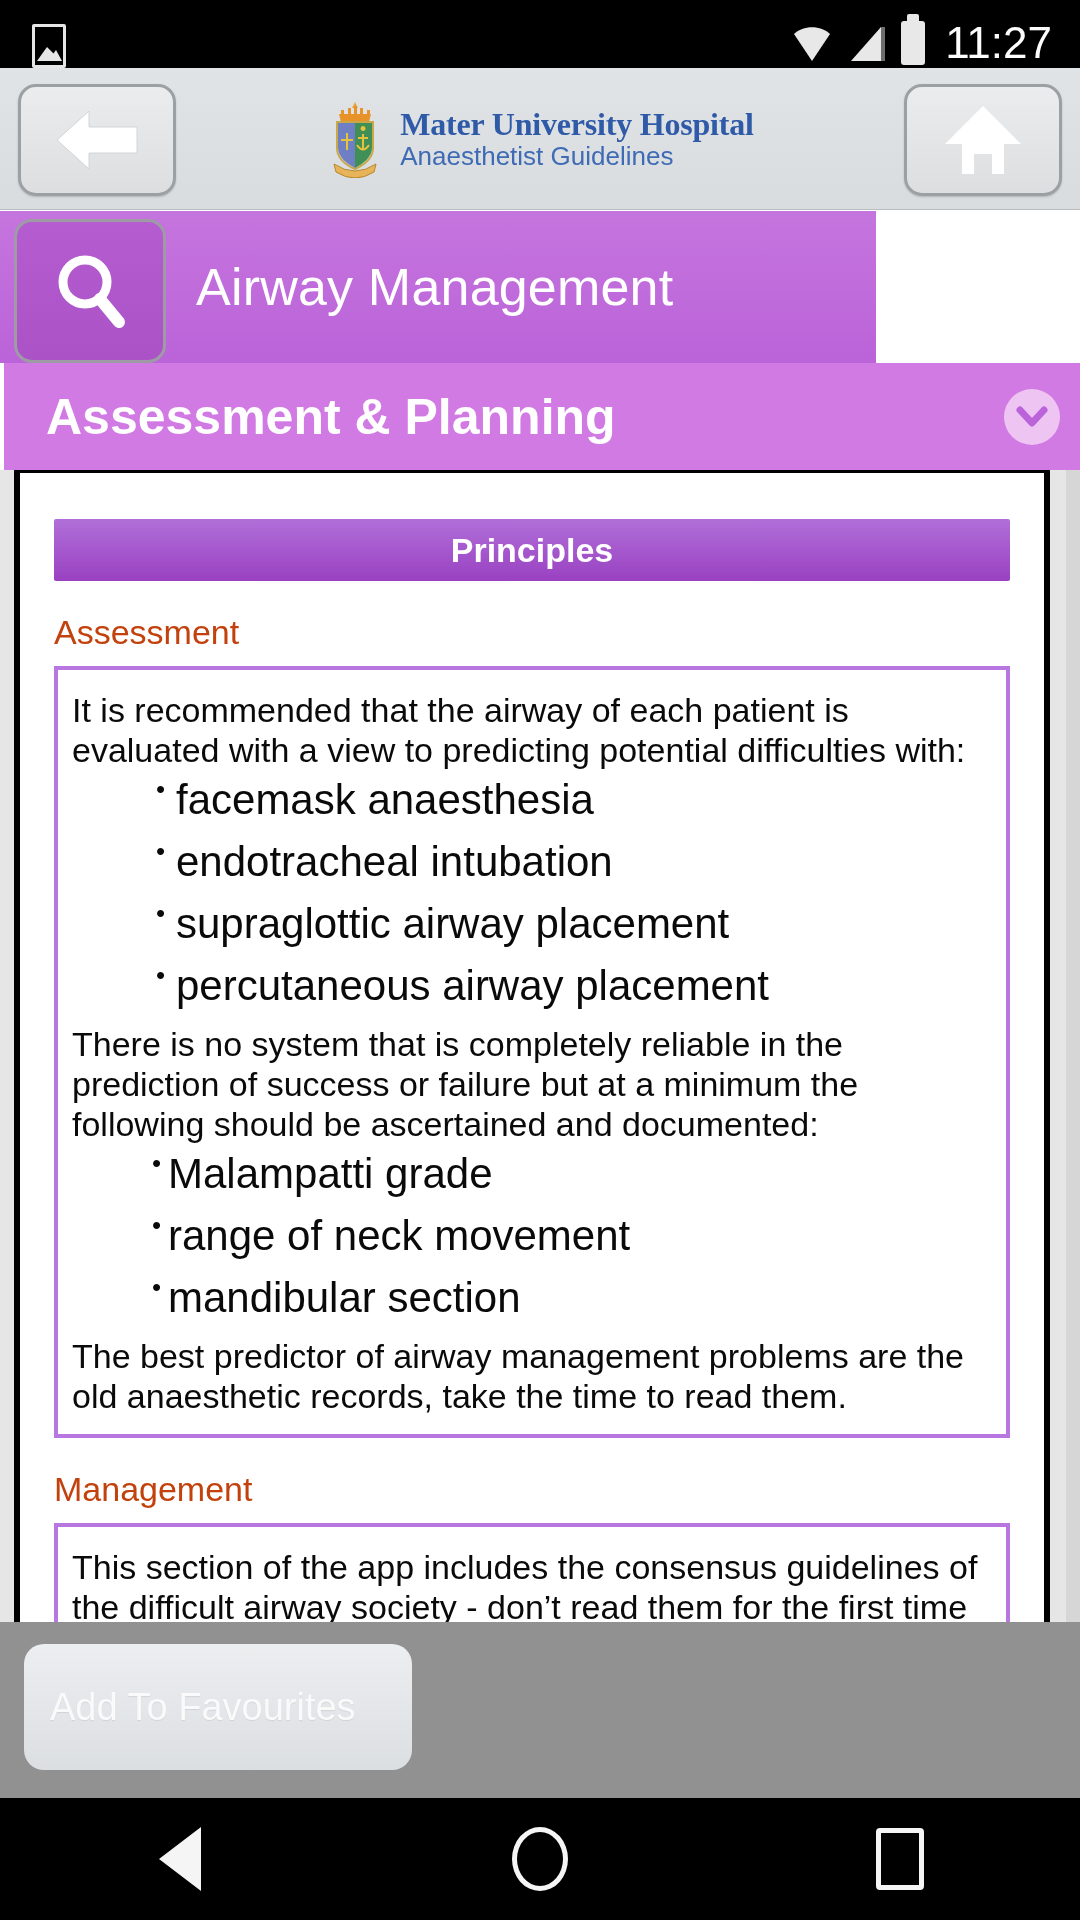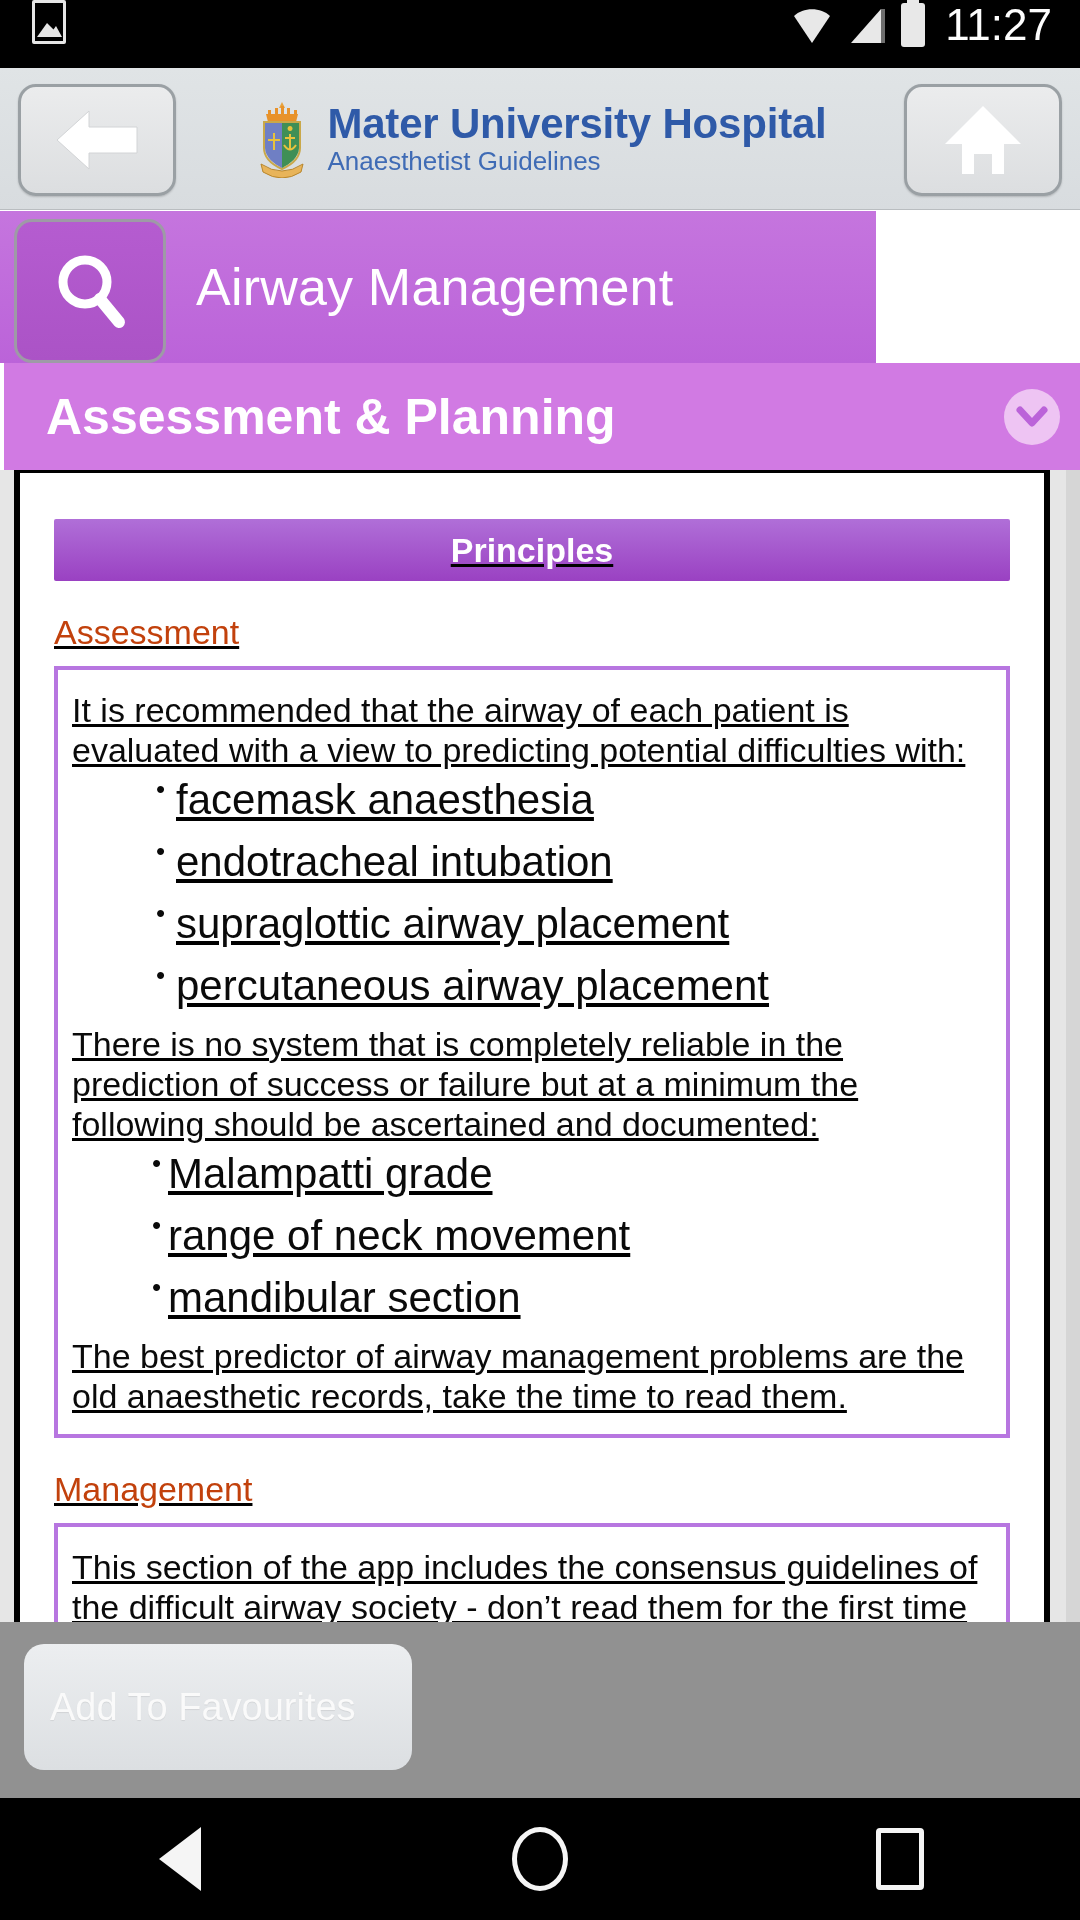--- a/index.html
+++ b/index.html
@@ -8,21 +8,21 @@
     font-family:"Liberation Sans", sans-serif;
     background:#000;
     overflow:hidden;
   }
   #screen { position:relative; width:1080px; height:1920px; background:#fff; }
 
   
   .statusbar{
     position:absolute; left:0; top:0; width:1080px; height:68px;
     background:#000; color:#f2f2f2;
-    display:flex; align-items:flex-start;
+    display:flex; align-items:flex-end;
   }
   .sb-left{ margin-left:32px; display:flex; align-items:center; }
   .sb-right{ margin-left:auto; margin-right:28px; display:flex; align-items:center; gap:14px; }
   .img-icon{
     width:34px;height:44px;border:3px solid #e6e6e6;border-radius:2px;
     position:relative;overflow:hidden;background:#000;
   }
   .img-icon::after{
     content:"";position:absolute;left:2px;bottom:4px;width:0;height:0;
     border-left:10px solid transparent;border-right:14px solid transparent;
@@ -60,21 +60,21 @@
   }
   .hdr-btn.back{ left:18px; }
   .hdr-btn.home{ right:18px; }
   .brandwrap{
     position:absolute; left:0; right:0; top:0; height:142px;
     display:flex; align-items:center; justify-content:center; gap:16px;
   }
   .crest{ width:58px; height:78px; position:relative; }
   .brandtext{ line-height:1.05; }
   .brand-title{
-    font-size:42px; font-weight:bold; color:#2f5aa8; letter-spacing:-0.2px;
+    font-size:32px; font-weight:bold; color:#2f5aa8; letter-spacing:-0.2px;font-family:Liberation Serif, serif;
   }
   .brand-sub{ font-size:26px; color:#3f6bb5; margin-top:2px; }
 
   
   .titlebar{
     position:absolute; left:0; top:211px; width:876px; height:152px;
     background:linear-gradient(#c575de,#bb63d9);
     display:flex; align-items:center;
   }
   .searchbtn{
@@ -109,21 +109,20 @@
   .contentwrap{
     position:absolute; left:0; top:470px; width:1080px; height:1152px;
     background:#e6e6e6;
     overflow:hidden;
   }
   .contentpane{
     position:absolute; left:14px; top:0; width:1036px; height:1360px;
     background:#ffffff;
     border-left:6px solid #000; border-right:6px solid #000; border-top:3px solid #000;
     overflow:hidden;
-    text-decoration:underline;
   }
   .scrollbar{
     position:absolute; right:0; top:0; width:14px; height:1152px;
     background:#d6d6d6;
   }
   .inner{ padding:0 34px; }
 
   .principles{
     margin-top:46px; height:62px;
     background:linear-gradient(#b munchkin,#9c44c4);

